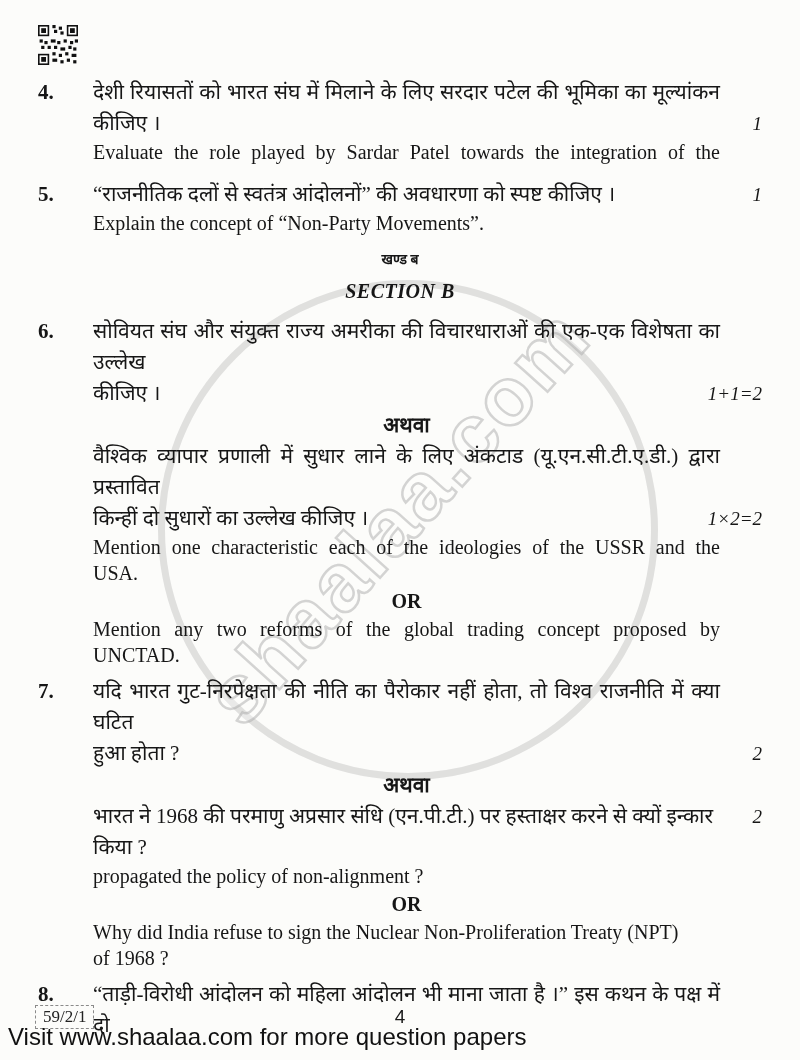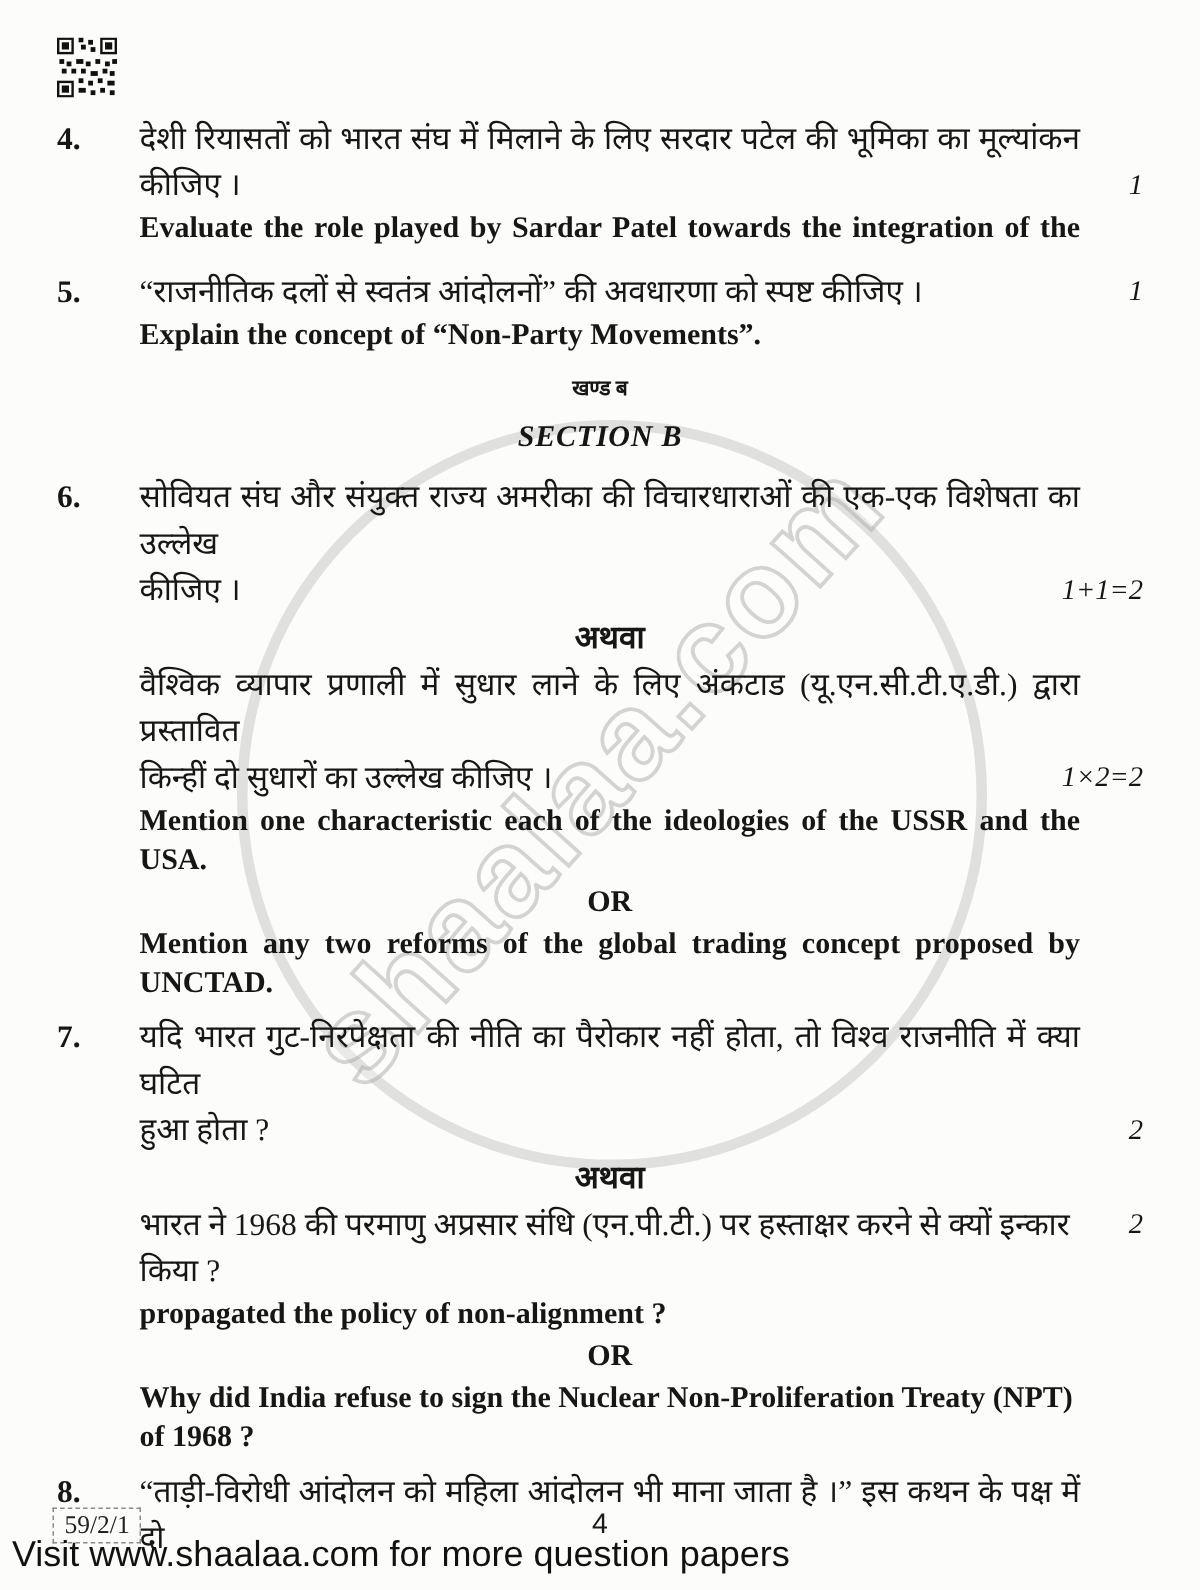--- a/index.html
+++ b/index.html
@@ -31,21 +31,21 @@
   .content{position:relative;z-index:1;padding:25px 38px 0 38px;}
   .qr{width:40px;height:40px;margin-bottom:10px;}
   .qr svg{display:block;width:40px;height:40px;}
   .q{display:flex;}
   .m12{margin-top:12px}.m14{margin-top:14px}.m10{margin-top:10px}.m8{margin-top:8px}
   .qnum{width:55px;font-weight:bold;font-size:21px;line-height:31px;}
   .qbody{flex:1;min-width:0;}
   .row{position:relative;padding-right:42px;}
   .row.tight{padding-right:26px;}
   .hi{font-size:21px;line-height:31px;}
-  .en{font-size:20px;line-height:26px;font-weight:bold;}
+  .en{font-size:20px;line-height:26px;}
   .justify{text-align:justify;text-align-last:justify;}
   .mark{
     position:absolute;right:0;top:1px;
     font-style:italic;font-size:19px;line-height:29px;padding-right:0;
   }
   .or{text-align:center;font-weight:bold;padding-right:42px;}
   .or.hi{line-height:32px;}
   .or.en{line-height:30px;}
   .section-head{text-align:center;font-weight:bold;}
   .section-head .sh-hi{font-size:14px;line-height:32px;}

